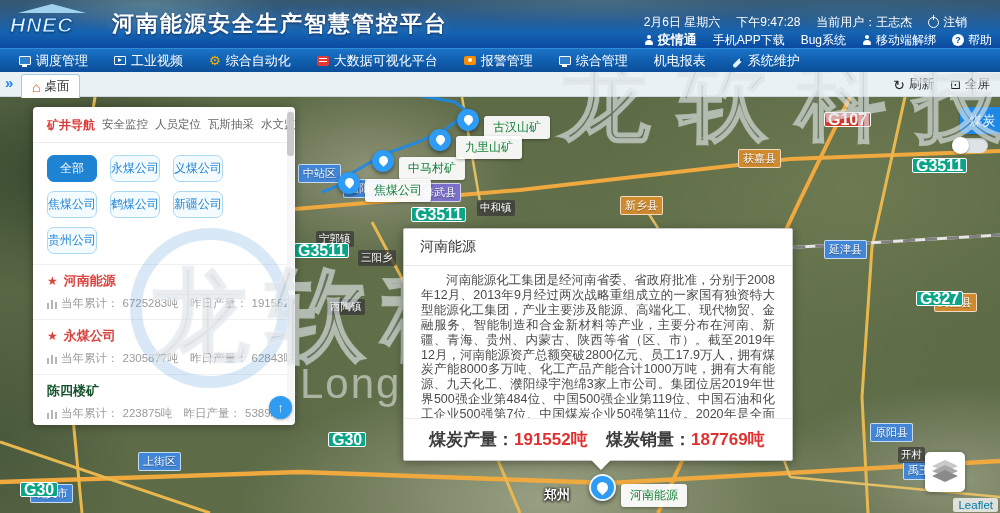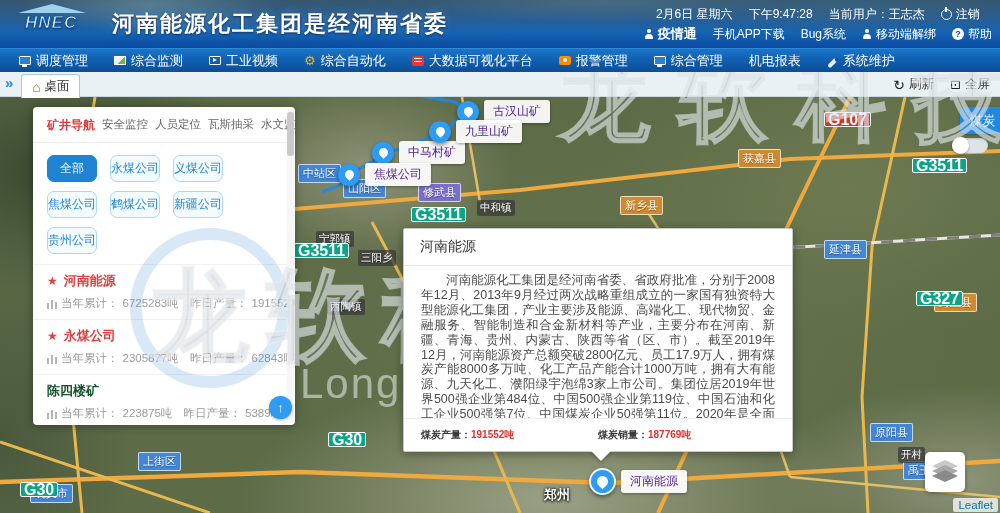--- a/index.html
+++ b/index.html
@@ -8,23 +8,23 @@
 
   
   .header { position:absolute; left:0; top:0; width:1000px; height:48px; z-index:40;
     background:
       radial-gradient(ellipse 180px 40px at 15% 10%, rgba(120,160,170,.5), transparent 70%),
       radial-gradient(ellipse 260px 30px at 60% 5%, rgba(90,130,150,.45), transparent 70%),
       radial-gradient(ellipse 200px 35px at 85% 15%, rgba(60,110,140,.4), transparent 70%),
       linear-gradient(180deg,#37586f 0%, #2b5d8f 35%, #1563b2 68%, #0a4aa0 100%); }
   .logo-wrap { position:absolute; left:10px; top:4px; width:92px; height:42px; }
   .logo-roof { width:0; height:0; margin-left:8px; border-left:34px solid transparent; border-right:34px solid transparent; border-bottom:9px solid #9fd2ef; }
-  .logo-text { font-size:17px; font-weight:900; font-style:italic; letter-spacing:1px; color:#eaf5ff; -webkit-text-stroke:1px #0a5aa8; text-shadow:0 1px 2px rgba(0,0,0,.5);margin-left:15px; }
+  .logo-text { font-size:21px; font-weight:900; font-style:italic; letter-spacing:1px; color:#eaf5ff; -webkit-text-stroke:1px #0a5aa8; text-shadow:0 1px 2px rgba(0,0,0,.5); }
   .app-title { position:absolute; left:112px; top:9px; font-size:22px; font-weight:700; color:#fff; letter-spacing:2px; text-shadow:0 1px 3px rgba(0,20,60,.8),0 0 8px rgba(120,200,255,.4); }
-  .hdr-right { position:absolute; right:8px; top:0; height:48px; display:flex; flex-direction:column; align-items:center; justify-content:space-between; padding:6px 0 5px; }
+  .hdr-right { position:absolute; right:8px; top:0; height:48px; display:flex; flex-direction:column; align-items:flex-start; justify-content:space-between; padding:14px 0 5px; }
   .hdr-row { display:flex; align-items:center; gap:16px; color:#fff; font-size:12px; white-space:nowrap; }
   .hdr-row .item { display:flex; align-items:center; gap:4px; cursor:default; }
   .power-icon { position:relative; width:11px; height:11px; border:1.5px solid #fff; border-radius:50%; display:inline-block; }
   .power-icon::after { content:""; position:absolute; left:3.5px; top:-3px; width:1.5px; height:5px; background:#fff; }
   .person-icon { position:relative; width:10px; height:10px; display:inline-block; }
   .person-icon::before { content:""; position:absolute; left:3px; top:0; width:4px; height:4px; border-radius:50%; background:#fff; }
   .person-icon::after { content:""; position:absolute; left:1px; top:4.5px; width:8px; height:5px; border-radius:4px 4px 1px 1px; background:#fff; }
   .q-icon { width:12px; height:12px; border-radius:50%; background:#fff; color:#0a4aa0; font-size:9px; font-weight:700; display:inline-flex; align-items:center; justify-content:center; }
   .bold { font-weight:700; font-size:13px; }
 
@@ -78,21 +78,21 @@
   .plbl.plain { background:none; font-size:13px; font-weight:700; text-shadow:0 1px 3px #000,0 0 3px #000; }
   .shield { position:absolute; font-size:16px; font-weight:700; color:#fff; padding:0 3px; border-radius:2px; border:1px solid #fff; line-height:13px; }
   .shield.red { background:#d2372c; }
   .shield.teal { background:#0aa487; }
 
   .marker { position:absolute; display:flex; align-items:center; gap:5px; cursor:pointer; z-index:6; }
   .pin { width:22px; height:22px; border-radius:50%; background:#2e9bf5; box-shadow:0 2px 4px rgba(0,0,0,.45); display:flex; align-items:center; justify-content:center; flex:none; }
   .pin .pindrop { width:9px; height:9px; background:#fff; border-radius:50% 50% 50% 0; transform:rotate(-45deg); }
   .pin.big { width:27px; height:27px; border:2px solid rgba(255,255,255,.9); }
   .pin.big .pindrop { width:11px; height:11px; }
-  .mlabel { background:rgba(255,255,255,.93); color:#4c1d95; font-size:12px; padding:3px 9px; border-radius:3px; box-shadow:0 1px 3px rgba(0,0,0,.35); white-space:nowrap; }
+  .mlabel { background:rgba(255,255,255,.93); color:#15803d; font-size:12px; padding:3px 9px; border-radius:3px; box-shadow:0 1px 3px rgba(0,0,0,.35); white-space:nowrap;margin-top:16px; }
 
   .coal-btn { position:absolute; left:936px; top:10px; width:58px; height:27px; background:#1e88e5; color:#fff; border:none; border-radius:5px; font-size:13px; display:flex; align-items:center; justify-content:center; gap:4px; cursor:pointer; box-shadow:0 1px 3px rgba(0,0,0,.3);margin-left:24px; }
   .coal-toggle { position:absolute; left:952px; top:41px; width:36px; height:15px; border-radius:8px; background:#dfe3e6; cursor:pointer; box-shadow:inset 0 1px 2px rgba(0,0,0,.2); }
   .coal-toggle::after { content:""; position:absolute; left:0; top:-1px; width:17px; height:17px; border-radius:50%; background:#fff; box-shadow:0 1px 2px rgba(0,0,0,.35); }
 
   .layers-btn { position:absolute; left:925px; top:355px; width:40px; height:40px; background:#fff; border-radius:5px; box-shadow:0 1px 4px rgba(0,0,0,.4); display:flex; align-items:center; justify-content:center; cursor:pointer; }
   .leaflet-attr { position:absolute; right:2px; bottom:1px; background:rgba(255,255,255,.75); color:#0078a8; font-size:11.5px; padding:1px 5px; border-radius:2px; cursor:pointer; }
 
   
   .wm { position:absolute; pointer-events:none; white-space:nowrap; font-weight:700; color:transparent; -webkit-text-stroke:2px rgba(240,245,248,.55); text-shadow:0 0 1px rgba(130,140,150,.25); }
@@ -122,21 +122,21 @@
   .up-btn { position:absolute; right:3px; bottom:6px; width:23px; height:23px; border-radius:50%; background:#2f9bf1; color:#fff; font-size:13px; display:flex; align-items:center; justify-content:center; cursor:pointer; box-shadow:0 1px 3px rgba(0,0,0,.3); }
 
   
   .popup { position:absolute; left:403px; top:228px; width:390px; background:#fff; border:1px solid #c9c9c9; border-radius:2px; box-shadow:0 2px 10px rgba(0,0,0,.35); z-index:30; }
   .popup::after { content:""; position:absolute; left:190px; bottom:-7px; width:14px; height:14px; background:#fff; transform:rotate(45deg); box-shadow:2px 2px 3px rgba(0,0,0,.15); }
   .popup-hd { padding:9px 16px; font-size:14px; color:#333; border-bottom:1px solid #e8e8e8; }
   .popup-body { padding:7px 17px 5px; font-size:12.5px; line-height:14.9px; color:#4a4a4a; text-align:justify; height:152px; overflow:hidden; }
   .popup-stats { border-top:1px solid #ededed; }
   .stat-row { display:flex; padding:9px 17px; border-top:1px solid #f3f3f3; }
   .stat-row:first-child { border-top:none; }
-  .stat-cell { width:50%; font-size:10px; color:#3c3c3c; font-weight:600; white-space:nowrap; }
+  .stat-cell { width:50%; font-size:17px; color:#3c3c3c; font-weight:600; white-space:nowrap;margin-left:8px; }
   .stat-cell .val { color:#e03131; font-weight:700; }
 </style>
 </head>
 <body>
 
 <div id="app">
 
   <div class="map">
     <svg class="routes" width="1000" height="416" viewBox="0 0 1000 416">
       <path d="M295,112 L520,93 L790,62 L1000,54" stroke="#efa93f" stroke-width="4" fill="none"></path>
@@ -231,21 +231,21 @@
   <div class="wm-ring"></div>
   <div class="wm wm1"><span>龙软科技</span><span class="reg">®</span></div>
   <div class="wm1-en">LongRuan</div>
   <div class="wm wm2">龙软科技</div>
 
   <div class="header">
     <div class="logo-wrap">
       <div class="logo-roof"></div>
       <div class="logo-text">HNEC</div>
     </div>
-    <div class="app-title">河南能源化工集团是经河南省委</div>
+    <div class="app-title">河南能源安全生产智慧管控平台</div>
     <div class="hdr-right">
       <div class="hdr-row">
         <span class="item">2月6日 星期六</span>
         <span class="item">下午9:47:28</span>
         <span class="item">当前用户：王志杰</span>
         <span class="item">
             <span class="power-icon"></span>
             <span>注销</span>
           </span>
       </div>
@@ -267,24 +267,20 @@
       </div>
     </div>
   </div>
 
   <div class="navbar">
     <div class="nav-item">
         <span class="nicon ni-monitor"></span>
         <span>调度管理</span>
       </div>
     <div class="nav-item">
-        <span class="nicon ni-image"></span>
-        <span>综合监测</span>
-      </div>
-    <div class="nav-item">
         <span class="nicon ni-video"></span>
         <span>工业视频</span>
       </div>
     <div class="nav-item">
         <span class="nicon ni-gear">⚙</span>
         <span>综合自动化</span>
       </div>
     <div class="nav-item">
         <span class="nicon ni-red"></span>
         <span>大数据可视化平台</span>

